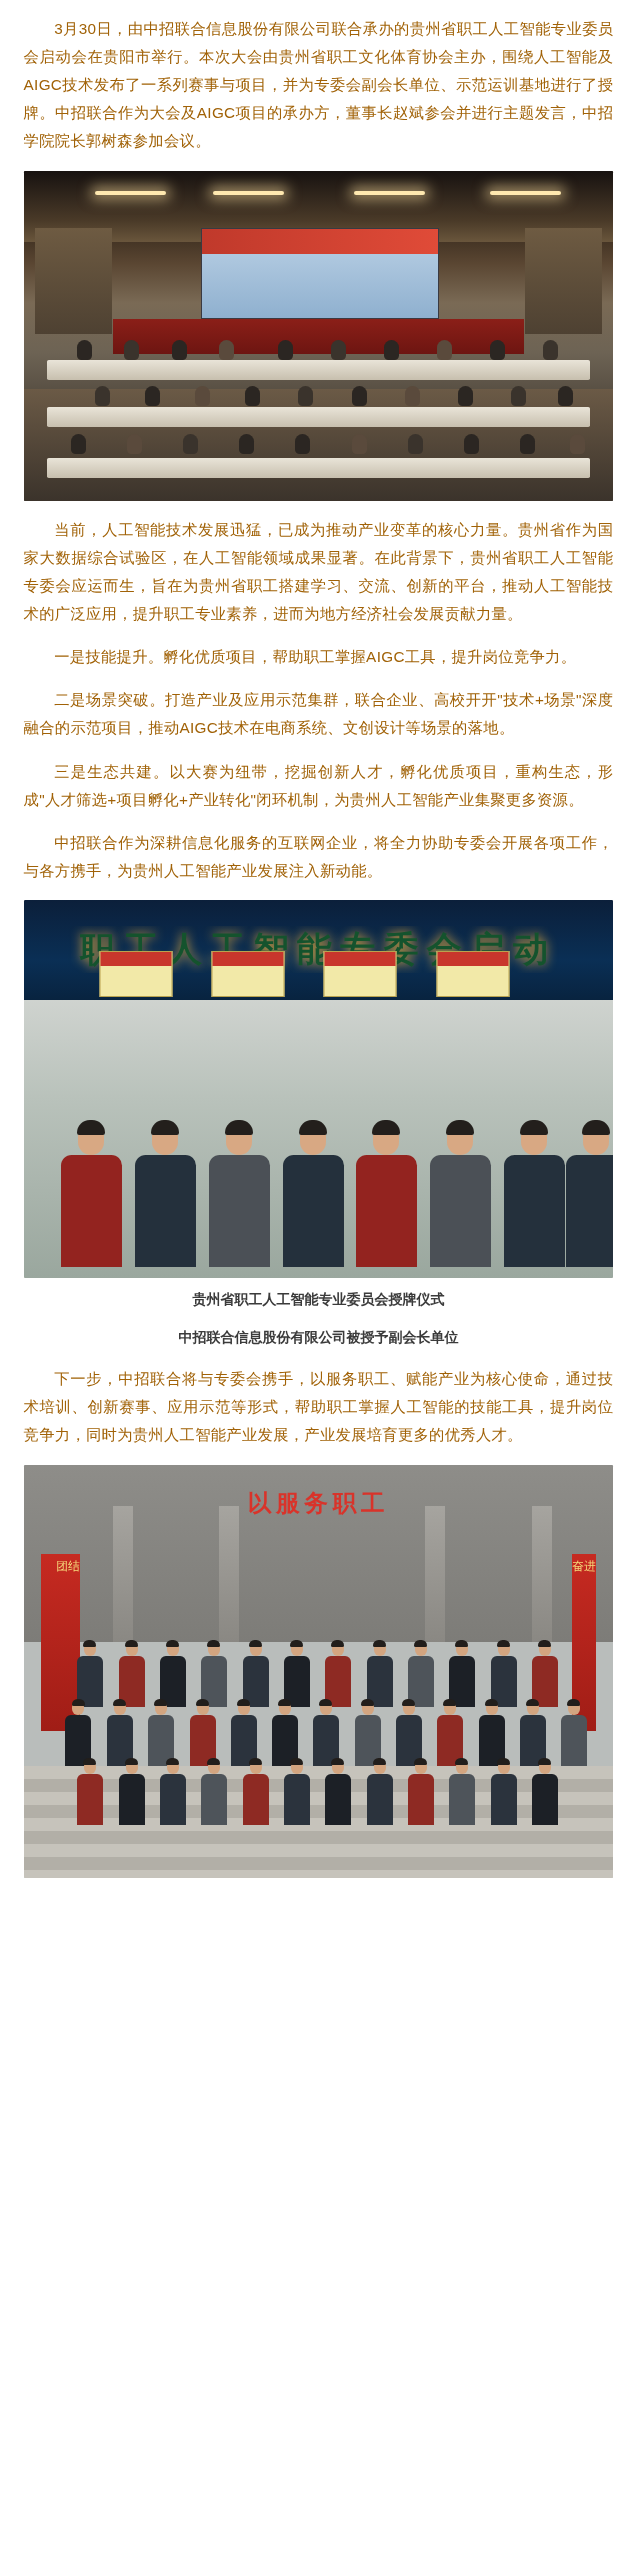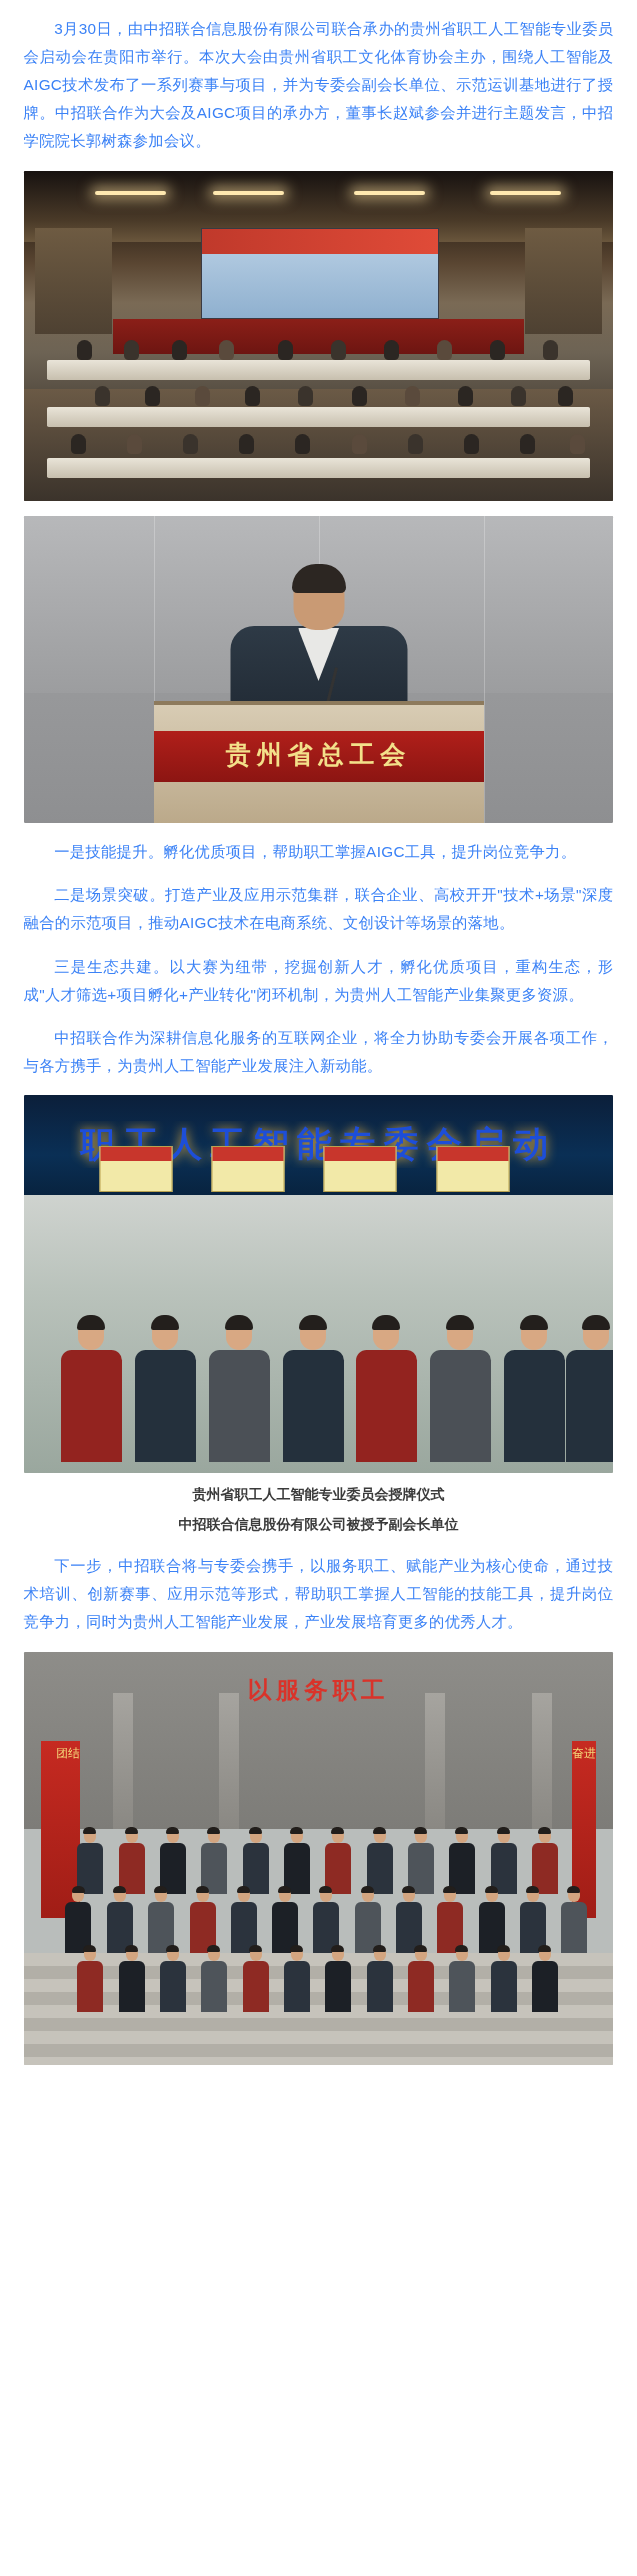--- a/index.html
+++ b/index.html
@@ -16,21 +16,21 @@
     width: 637px;
     box-sizing: border-box;
     padding: 15.3px 23.6px 23.6px 23.6px;
   }
   p.para {
     font-size: 15.3px;
     line-height: 28px;
     margin: 0 0 15.3px 0;
     text-align: justify;
     text-indent: 2em;
-    color: #3b82f6;
+    color: #a16207;
     letter-spacing: 0.3px;
   }
   .figure {
     margin: 15.3px 0 15.3px 0;
   }
   .photo {
     width: 100%;
     position: relative;
     overflow: hidden;
     border-radius: 1.2px;
@@ -145,21 +145,21 @@
   }
 
   
   .ph-award { height: 378px; background:#d8d2c8; }
   .ph-award .led {
     position:absolute; left:0; right:0; top:0; height:100px;
     background:linear-gradient(to bottom,#0b1f3a,#0a2f55 60%,#08233f);
   }
   .ph-award .led-text {
     position:absolute; left:0; right:0; top:26px; text-align:center;
-    color:#1d4ed8; font-size:35px; letter-spacing:8.3px; font-weight:bold;
+    color:#14532d; font-size:35px; letter-spacing:8.3px; font-weight:bold;
     font-family:"DejaVu Sans", sans-serif;
     text-shadow:0 0 10.6px rgba(255,190,60,.85);
     white-space:nowrap; overflow:hidden;
   }
   .ph-award .floor {
     position:absolute; left:0; right:0; top:100px; bottom:0;
     background:linear-gradient(to bottom,#cfd3cf 0%, #b9c2bb 35%, #9aa79e 100%);
   }
   .ph-award .person {
     position:absolute; bottom:11.8px; width:65px;
@@ -291,38 +291,22 @@
         <div class="head" style="left:271px;"></div>
           <div class="head w" style="left:328px;"></div>
         <div class="head l" style="left:384px;"></div>
           <div class="head" style="left:440px;"></div>
         <div class="head" style="left:496px;"></div>
           <div class="head w" style="left:546px;"></div>
       </div>
     </div>
   </div>
 
-
-  <div class="figure">
-    <div class="photo ph-podium">
-      <div class="bg-panel"></div>
-      <div class="bg-seam" style="left:130px;"></div>
-      <div class="bg-seam" style="left:295px;"></div>
-      <div class="bg-seam" style="left:460px;"></div>
-      <div class="person-body"></div>
-      <div class="shirt"></div>
-      <div class="person-head"></div>
-      <div class="person-hair"></div>
-      <div class="mic"></div>
-      <div class="podium">
-        <div class="podium-band"></div>
-        <div class="podium-text">贵州省总工会</div>
-      </div>
-    </div>
-  </div>
+  <p class="para">当前，人工智能技术发展迅猛，已成为推动产业变革的核心力量。贵州省作为国家大数据综合试验区，在人工智能领域成果显著。在此背景下，贵州省职工人工智能专委会应运而生，旨在为贵州省职工搭建学习、交流、创新的平台，推动人工智能技术的广泛应用，提升职工专业素养，进而为地方经济社会发展贡献力量。</p>
+
 
   <p class="para">一是技能提升。孵化优质项目，帮助职工掌握AIGC工具，提升岗位竞争力。</p>
   <p class="para">二是场景突破。打造产业及应用示范集群，联合企业、高校开开"技术+场景"深度融合的示范项目，推动AIGC技术在电商系统、文创设计等场景的落地。</p>
   <p class="para">三是生态共建。以大赛为纽带，挖掘创新人才，孵化优质项目，重构生态，形成"人才筛选+项目孵化+产业转化"闭环机制，为贵州人工智能产业集聚更多资源。</p>
   <p class="para">中招联合作为深耕信息化服务的互联网企业，将全力协助专委会开展各项工作，与各方携手，为贵州人工智能产业发展注入新动能。</p>
 
   <div class="figure">
     <div class="photo ph-award">
       <div class="led"></div>
       <div class="led-text">职工人工智能专委会启动</div>
@@ -384,21 +368,21 @@
           <div class="pl-top"></div>
         </div>
       <div class="plaque" style="left:336px;">
           <div class="pl-top"></div>
         </div>
       <div class="plaque" style="left:449px;">
           <div class="pl-top"></div>
         </div>
     </div>
     <div class="caption">贵州省职工人工智能专业委员会授牌仪式</div>
-    <div class="caption" style="margin-top:7px;">中招联合信息股份有限公司被授予副会长单位</div>
+    <div class="caption" style="margin-top:15px;">中招联合信息股份有限公司被授予副会长单位</div>
   </div>
 
   <p class="para">下一步，中招联合将与专委会携手，以服务职工、赋能产业为核心使命，通过技术培训、创新赛事、应用示范等形式，帮助职工掌握人工智能的技能工具，提升岗位竞争力，同时为贵州人工智能产业发展，产业发展培育更多的优秀人才。</p>
 
   <div class="figure">
     <div class="photo ph-group">
       <div class="sky"></div>
       <div class="building"></div>
       <div class="hotel-sign">以服务职工</div>
       <div class="col" style="left:89px;"></div>

